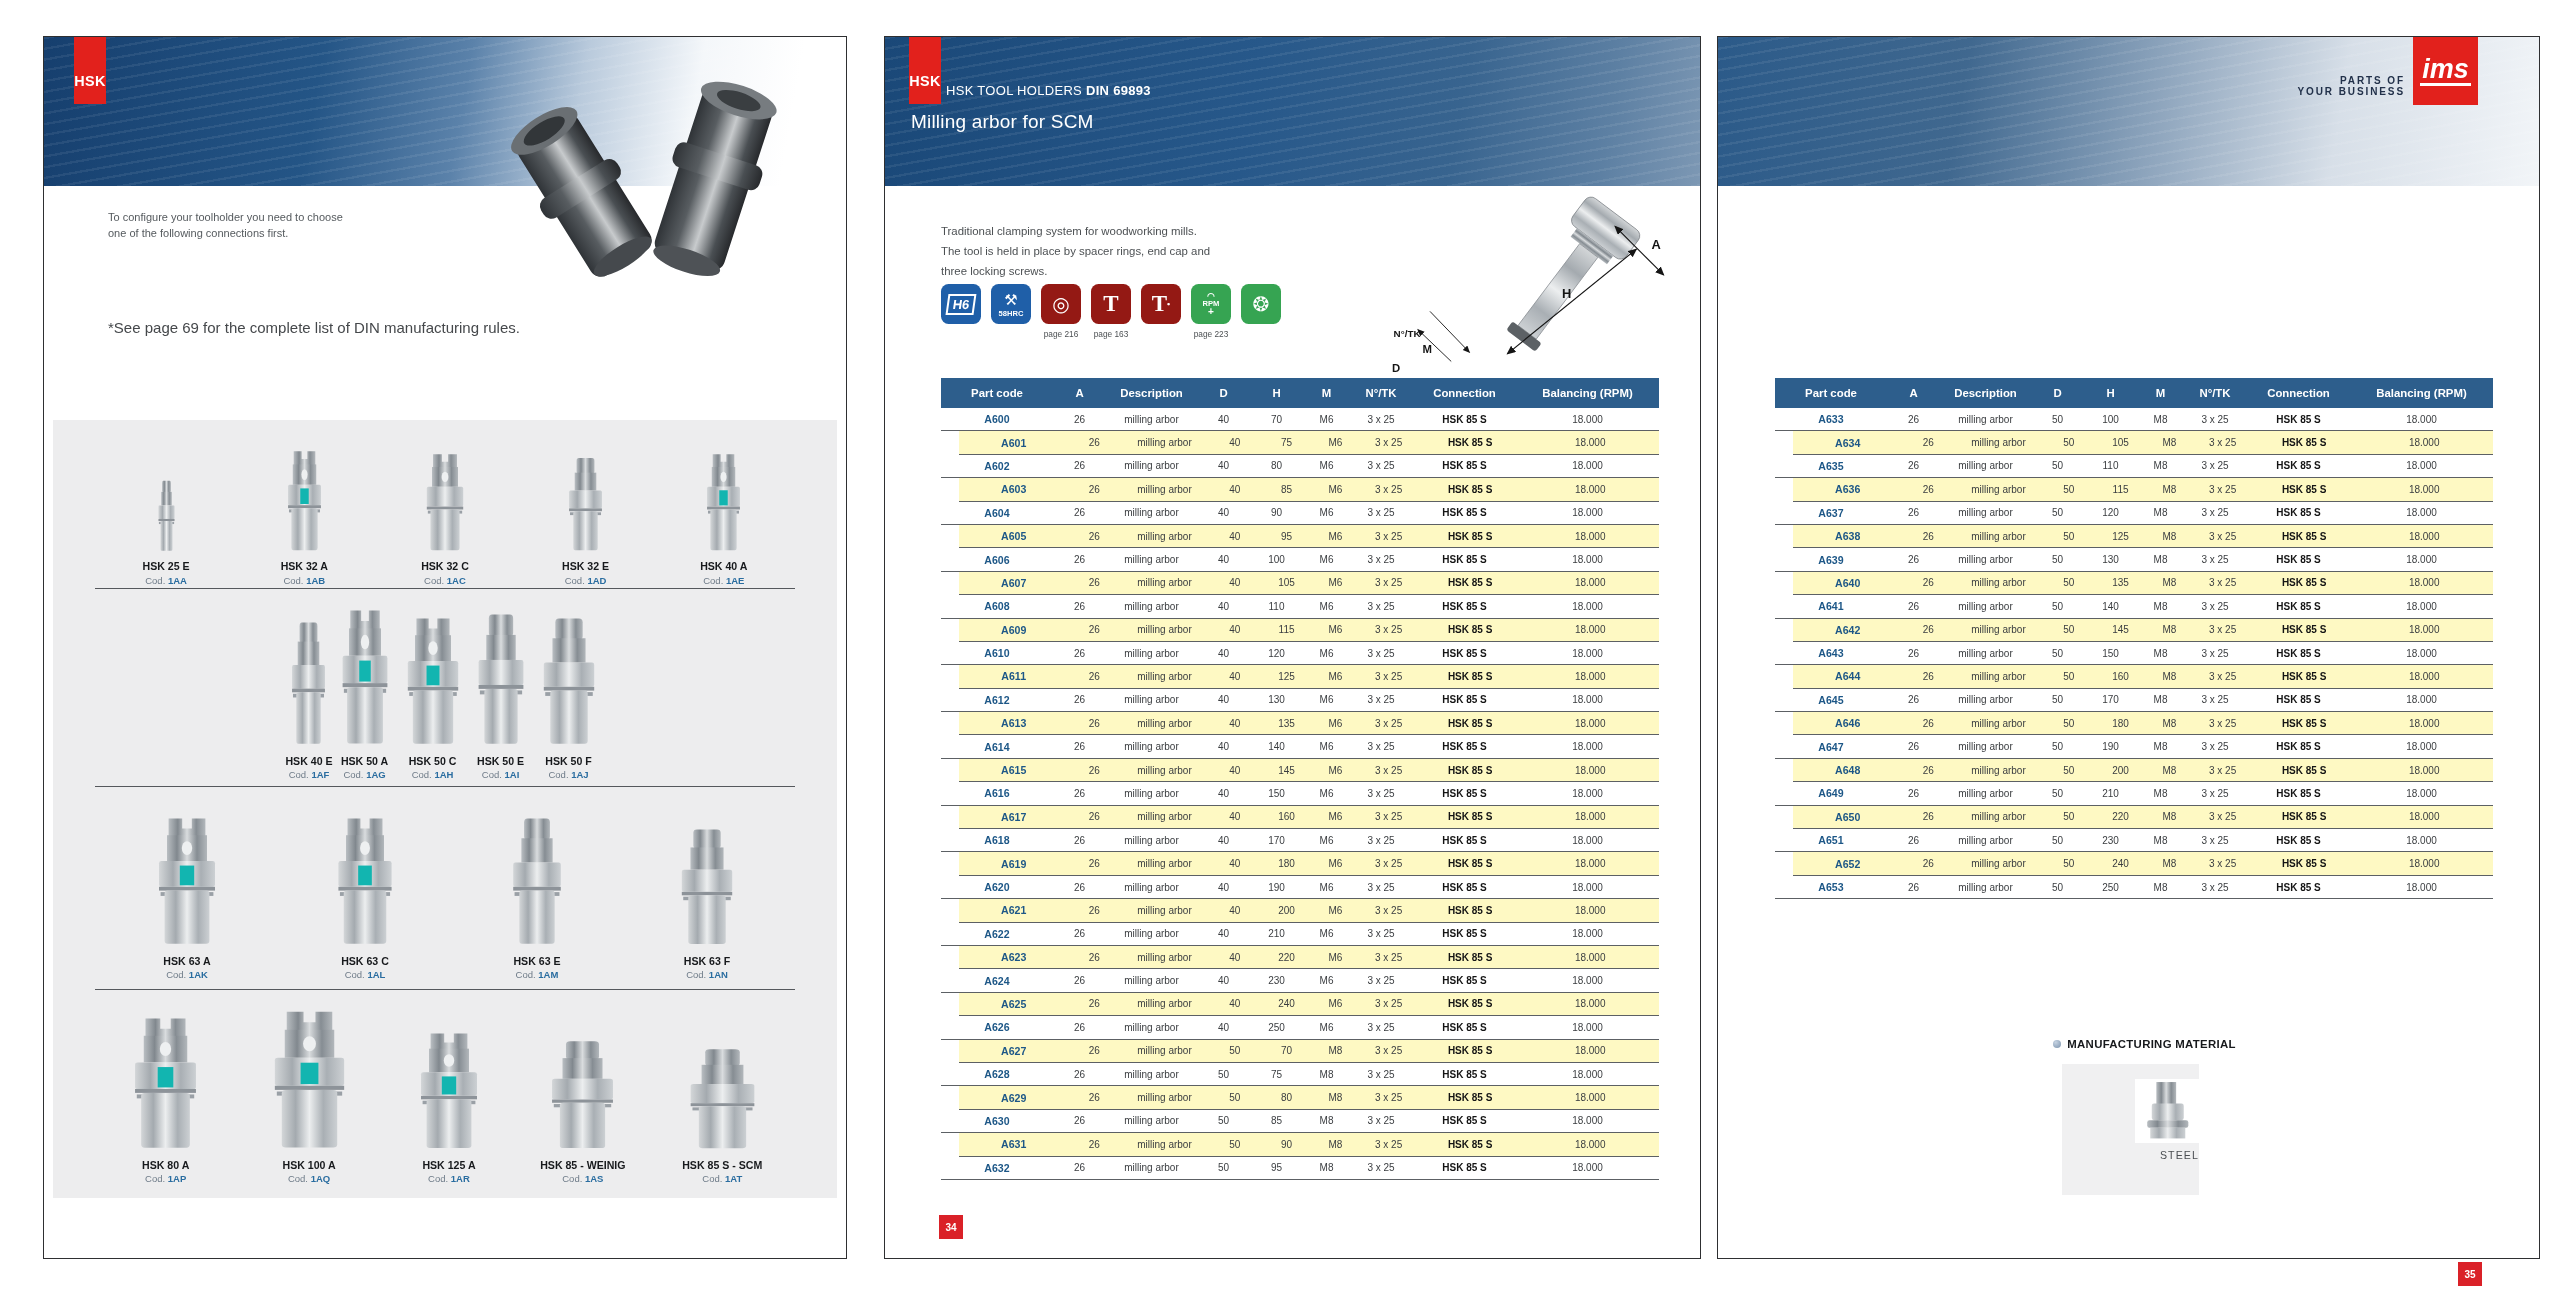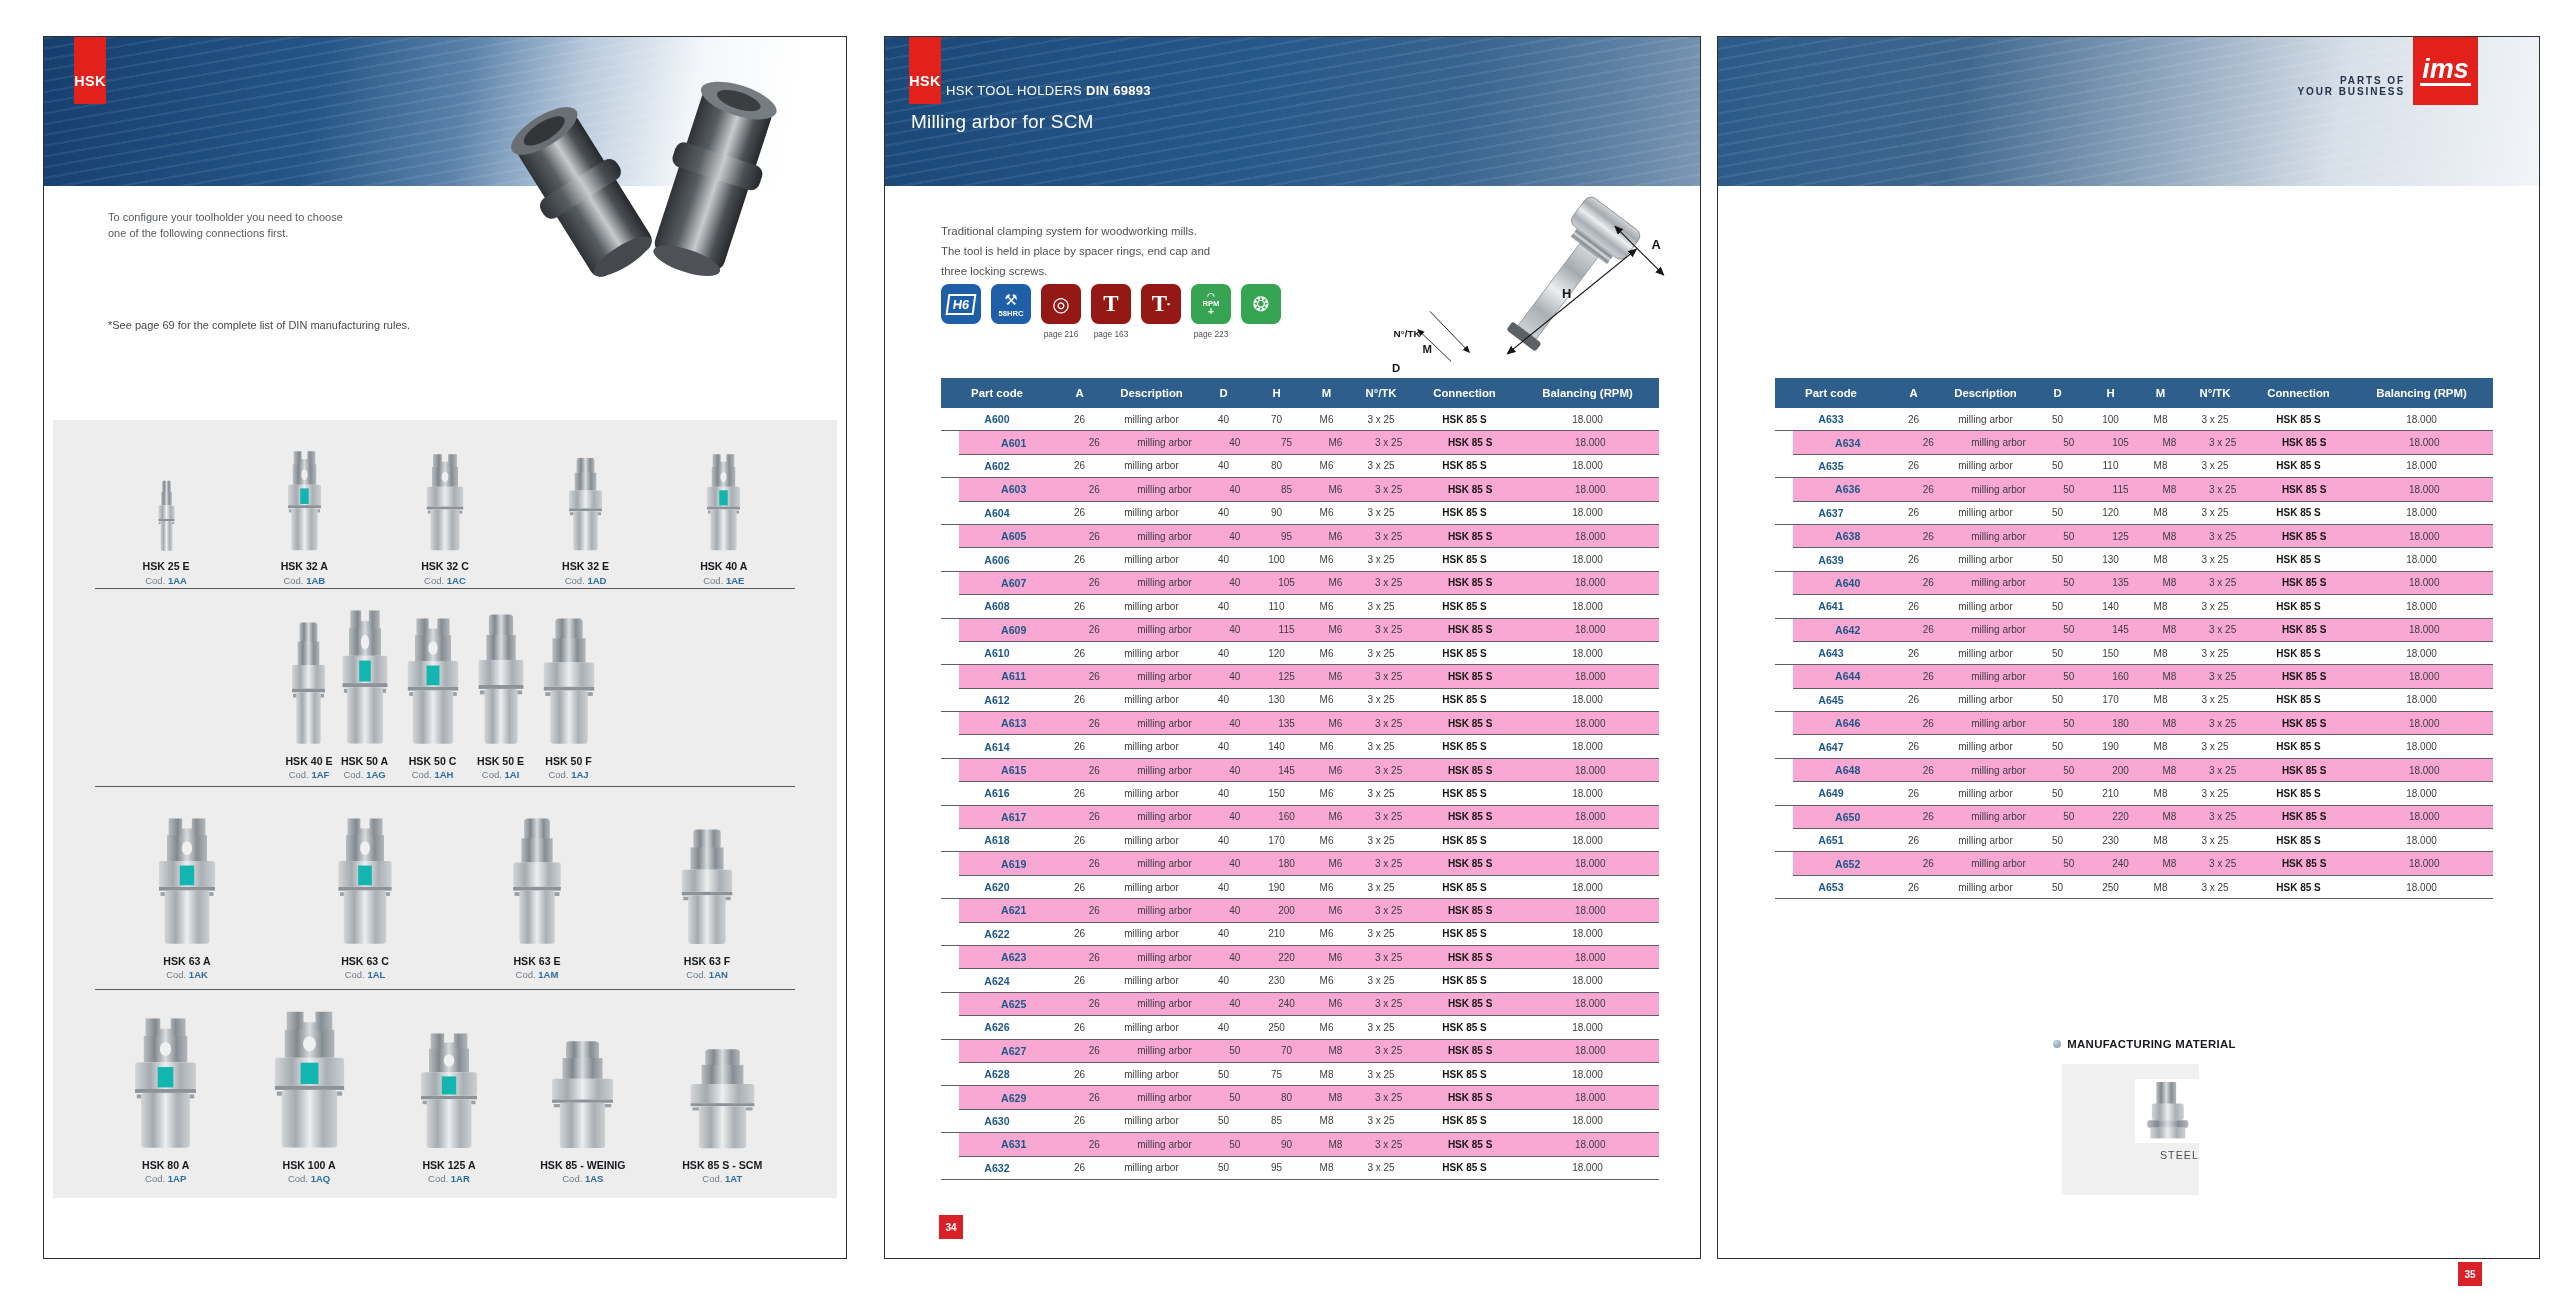--- a/index.html
+++ b/index.html
@@ -18,21 +18,21 @@
   .hskbadge{position:absolute;top:0;width:32px;height:67px;background:#e2211c;color:#fff;font-weight:bold;
     font-size:14.4px;display:flex;align-items:center;justify-content:center;padding-top:20px;box-sizing:border-box;letter-spacing:0.4px;}
   #page1 .hskbadge{left:30px;} #page2 .hskbadge{left:24px;}
 
   .p1title{position:absolute;left:64px;top:68px;color:#fff;font-size:23px;font-weight:600;line-height:28px;letter-spacing:0.2px;}
   .dinline{position:absolute;left:61px;top:46px;color:#fff;font-size:13px;letter-spacing:0.3px;}
   .dinline b{font-weight:bold;}
   .subtitle{position:absolute;left:26px;top:74px;color:#fff;font-size:19px;font-weight:500;letter-spacing:0.2px;}
 
   .p1intro{position:absolute;left:64px;top:172px;width:250px;font-size:11px;line-height:16px;color:#555a5e;}
-  .p1foot{position:absolute;left:64px;top:282px;font-size:11px;color:#45484b;}
+  .p1foot{position:absolute;left:64px;top:282px;font-size:15px;color:#45484b;}
   .photo{position:absolute;left:436px;top:23px;width:334px;height:258px;}
 
   
   .graypanel{position:absolute;left:9px;top:383px;width:784px;height:778px;background:#ededee;}
   .hrow{position:absolute;left:44px;right:44px;display:flex;justify-content:space-around;align-items:flex-end;}
   .hcell{display:flex;flex-direction:column;align-items:center;}
   .hname{margin-top:5.3px;font-size:10.6px;font-weight:bold;color:#17191c;white-space:nowrap;}
   .hcod{margin-top:2.3px;font-size:9.5px;color:#6e7b88;white-space:nowrap;}
   .hcod b{color:#2a6da0;font-weight:bold;}
   .hdivider{position:absolute;left:42px;right:42px;border-top:1.2px solid #55585c;}
@@ -47,21 +47,21 @@
   .ic-sm{font-size:7.6px;font-weight:bold;line-height:8.3px;}
   .ic-big{font-size:20px;line-height:20px;}
   .ic-t{font-size:23px;font-weight:bold;line-height:20px;font-family:"Liberation Serif",serif;}
   .diagram{position:absolute;left:501px;top:159px;width:311px;height:186px;}
 
   
   .ttable{position:absolute;width:718px;}
   #page2 .ttable{left:56px;top:341px;} #page3 .ttable{left:57px;top:341px;}
   .thead{display:flex;height:30px;background:#2d5e8c;color:#fff;font-weight:bold;font-size:11.4px;align-items:center;}
   .trow{display:flex;height:23.4px;align-items:center;border-bottom:1.5px solid #5c6064;box-sizing:border-box;background:#fff;font-size:10px;color:#3a3d40;}
-  .trow.alt{background:#f9a8d4;margin-left:18px;}
+  .trow.alt{background:#fef9c3;margin-left:18px;}
   .tc{text-align:center;white-space:nowrap;overflow:hidden;}
   .tc0{width:112px;} .tc1{width:53px;} .tc2{width:91px;} .tc3{width:53px;} .tc4{width:53px;}
   .tc5{width:47px;} .tc6{width:62px;} .tc7{width:105px;} .tc8{width:141px;}
   .trow .tc0{font-weight:bold;color:#1d5787;font-size:10.6px;}
   .trow .tc7{font-weight:bold;color:#141414;}
 
   .pagenum{position:absolute;width:24px;height:24px;background:#da2128;color:#fff;font-size:10px;font-weight:bold;
     display:flex;align-items:center;justify-content:center;}
   #page2 .pagenum{left:54px;top:1178px;} #page3 .pagenum{left:740px;top:1180px;margin-top:45px;}
 

